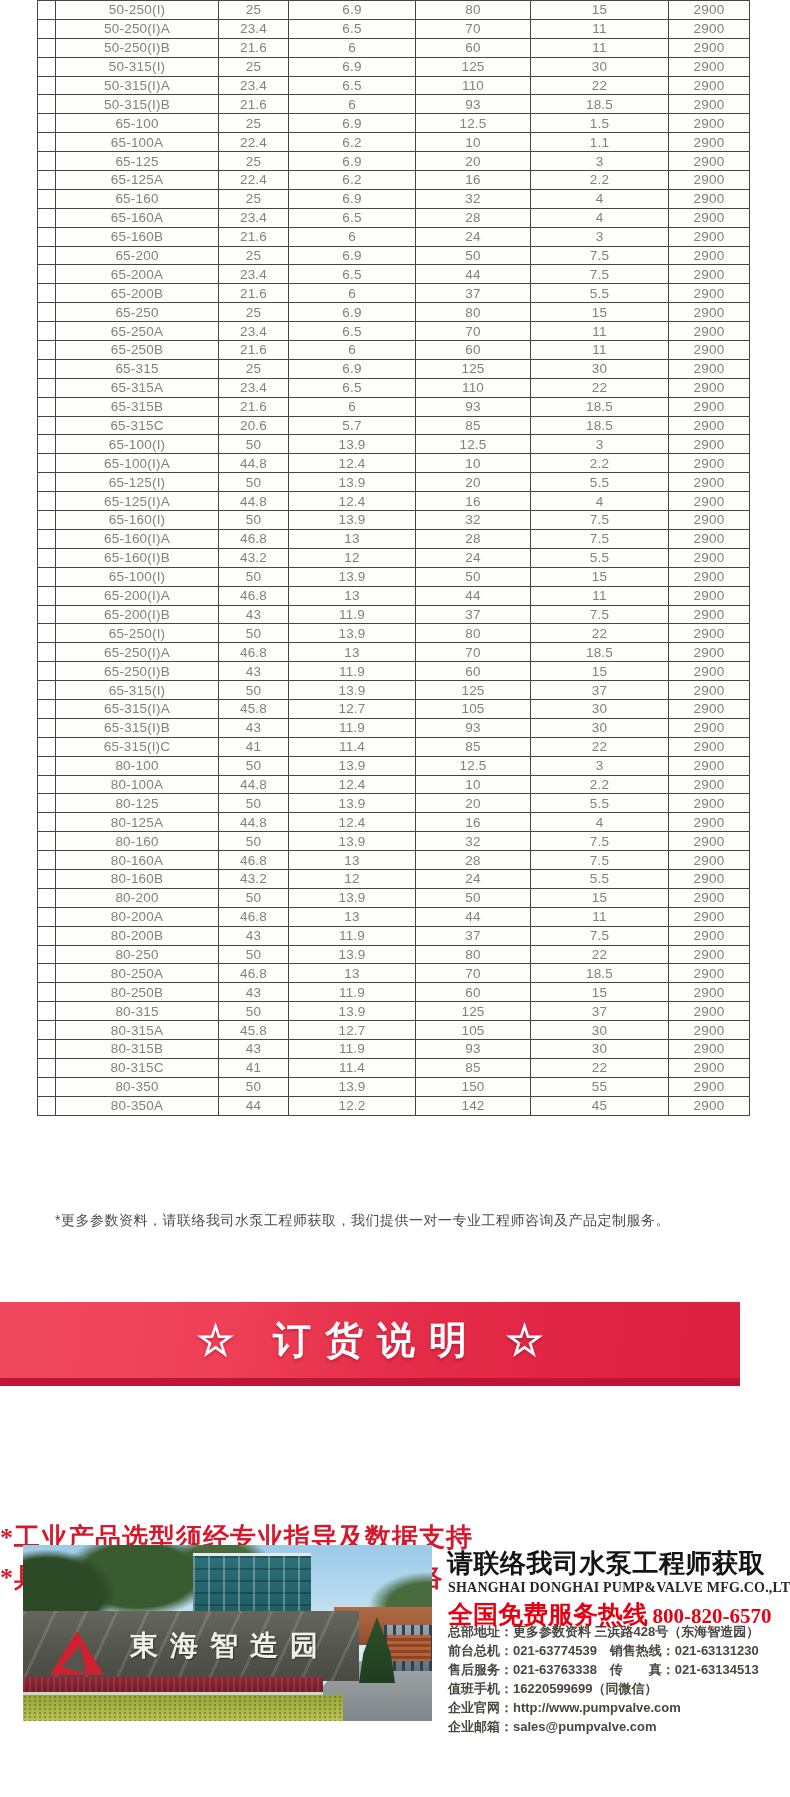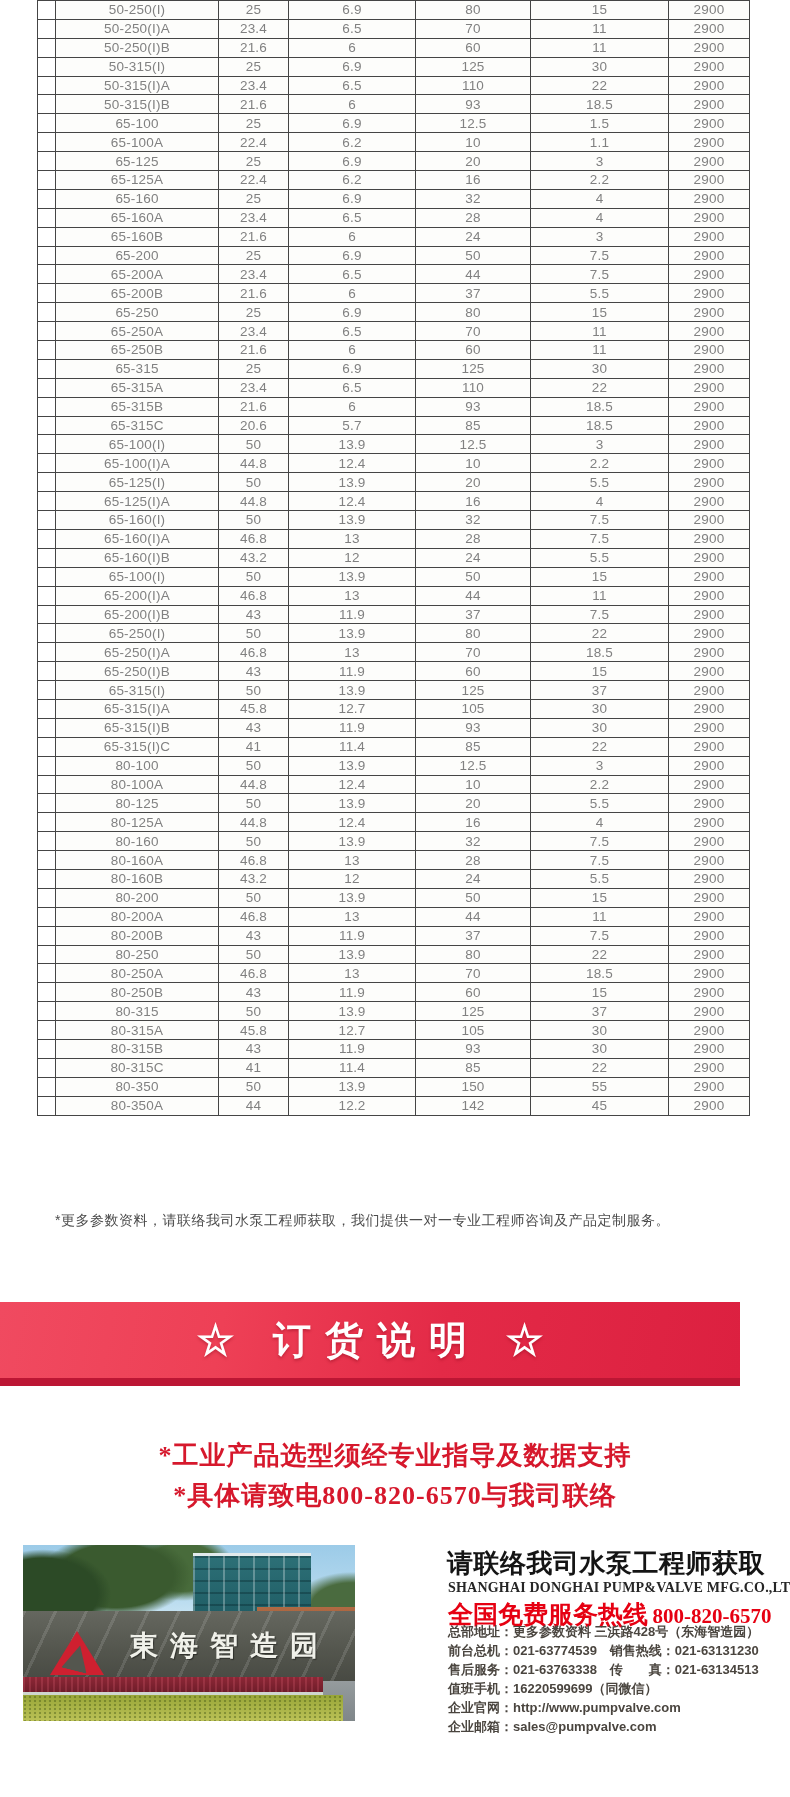--- a/index.html
+++ b/index.html
@@ -38,21 +38,21 @@
     display:flex; align-items:center; justify-content:center;
   }
   .banner-title {
     color:#ffffff; font-weight:bold; font-size:38px;
     letter-spacing:14px; padding-left:14px; 
     text-shadow:0 2px 3px rgba(120,0,20,.35);
     white-space:nowrap;
   }
 
   
-  .notice-block { position:absolute; left:0; top:1436px; width:790px; text-align:center; }
+  .notice-block { position:absolute; left:0; top:1518px; width:790px; }
   .notice-line {
     color:#d6182c; font-weight:bold; font-size:26px; letter-spacing:1px;
     line-height:40px; font-family:"Liberation Serif", serif;
     white-space:nowrap;
   }
 
   
   .company-name {
     position:absolute; left:447px; top:1546px; width:330px;
     font-size:26px; font-weight:bold; color:#141414; letter-spacing:0.5px;
@@ -70,21 +70,21 @@
   .hotline .hl-label { font-size:25px; }
   .hotline .hl-number { font-size:21px; font-family:"Liberation Serif", serif; }
   .contacts {
     position:absolute; left:448px; top:1622px; width:335px;
     font-size:13px; font-weight:bold; color:#4a453f; line-height:19px;
     white-space:nowrap;
   }
 
   
   .photo {
-    position:absolute; left:23px; top:1545px; width:332px; height:176px;
+    position:absolute; left:23px; top:1545px; width:409px; height:176px;
     overflow:hidden;
     background:linear-gradient(180deg,#9ccbe8 0%,#b5d9ee 28%,#cfe8f4 45%,#d8ecf6 60%);
   }
   .ph-canopy {
     position:absolute; left:0; top:0; width:100%; height:58%;
     background:
       radial-gradient(ellipse 95px 62px at 6% 48%, #2c4a26 58%, rgba(0,0,0,0) 72%),
       radial-gradient(ellipse 105px 58px at 28% 30%, #3a5a2f 55%, rgba(0,0,0,0) 72%),
       radial-gradient(ellipse 75px 48px at 48% 22%, #486b3b 50%, rgba(0,0,0,0) 70%),
       radial-gradient(ellipse 90px 52px at 99% 60%, #4a6b3f 45%, rgba(0,0,0,0) 66%);

